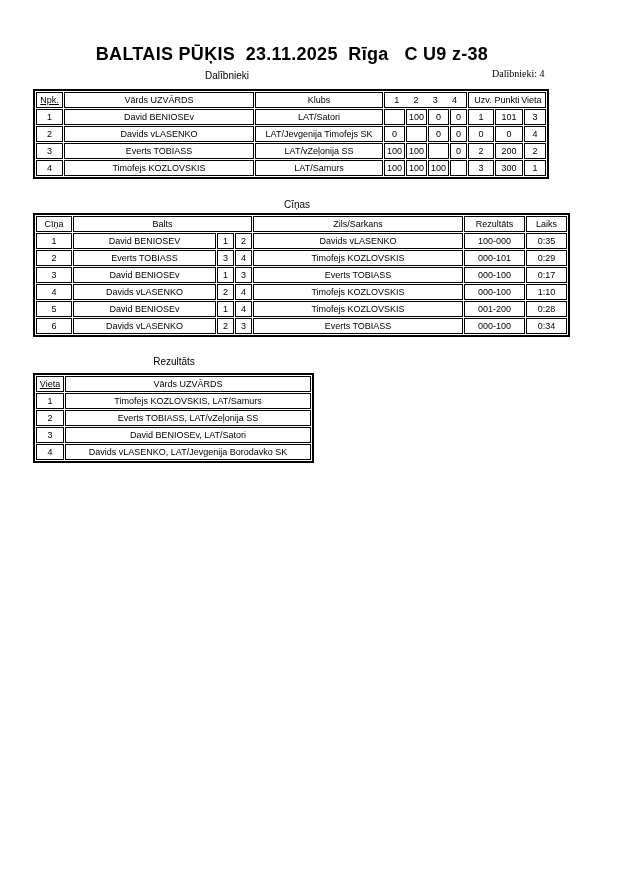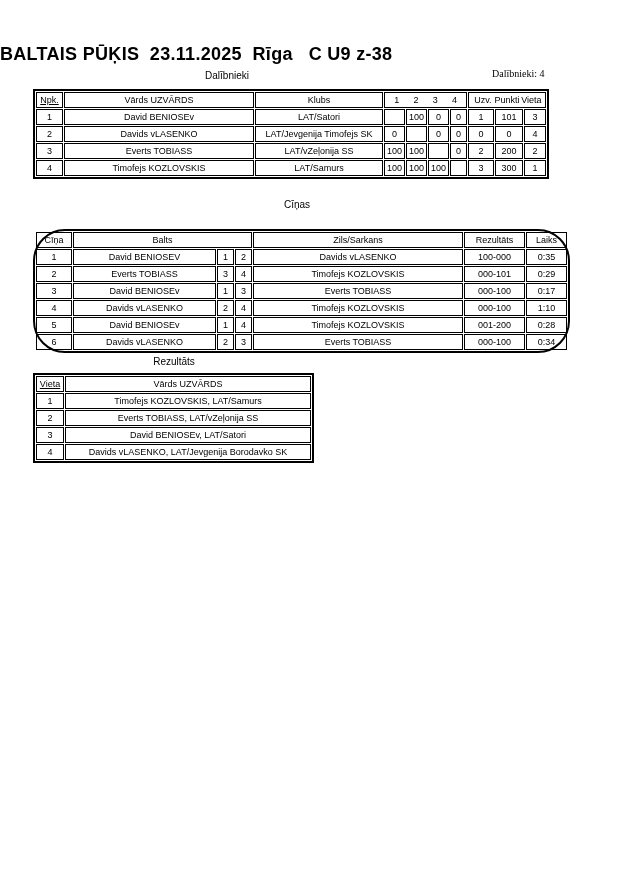--- a/index.html
+++ b/index.html
@@ -1,21 +1,21 @@
 <!DOCTYPE html>
 <html><head>
 <meta charset="utf-8">
 <style>
   html,body{margin:0;padding:0;}
   body{
     width:630px;height:891px;background:#fff;position:relative;
     font-family:"Liberation Sans",sans-serif;color:#000;overflow:hidden;
   }
   .doc-title{
-    position:absolute;top:44px;left:0;width:584px;
+    position:absolute;top:44px;left:0;width:584px;text-align:center;
     font-size:18px;font-weight:bold;white-space:pre;letter-spacing:.3px;
   }
   .lbl{position:absolute;font-size:10px;transform:translateX(-50%);white-space:nowrap;}
   .lbl-right{position:absolute;font-size:10px;white-space:nowrap;}
   table.t{
     position:absolute;border:2px solid #000;border-collapse:separate;
     border-spacing:1px;table-layout:fixed;background:#fff;
   }
   table.t td,table.t th{
     border:1px solid #000;box-sizing:border-box;height:16px;
@@ -117,21 +117,21 @@
     <td></td>
     <td class="thick">3</td>
     <td>300</td>
     <td>1</td>
   </tr>
 </tbody>
   </table>
 
 <div class="lbl" style="left:272px;top:199px;margin-left:25px;">Cīņas</div>
 
-<table class="t" style="left:33px;top:229px;border-radius:32px;">
+<table class="t" style="left:33px;top:213px;">
   <colgroup>
     <col style="width:36px">
       <col style="width:143px">
       <col style="width:17px">
       <col style="width:17px">
     <col style="width:210px">
       <col style="width:61px">
       <col style="width:41px">
   </colgroup>
   <tbody>

